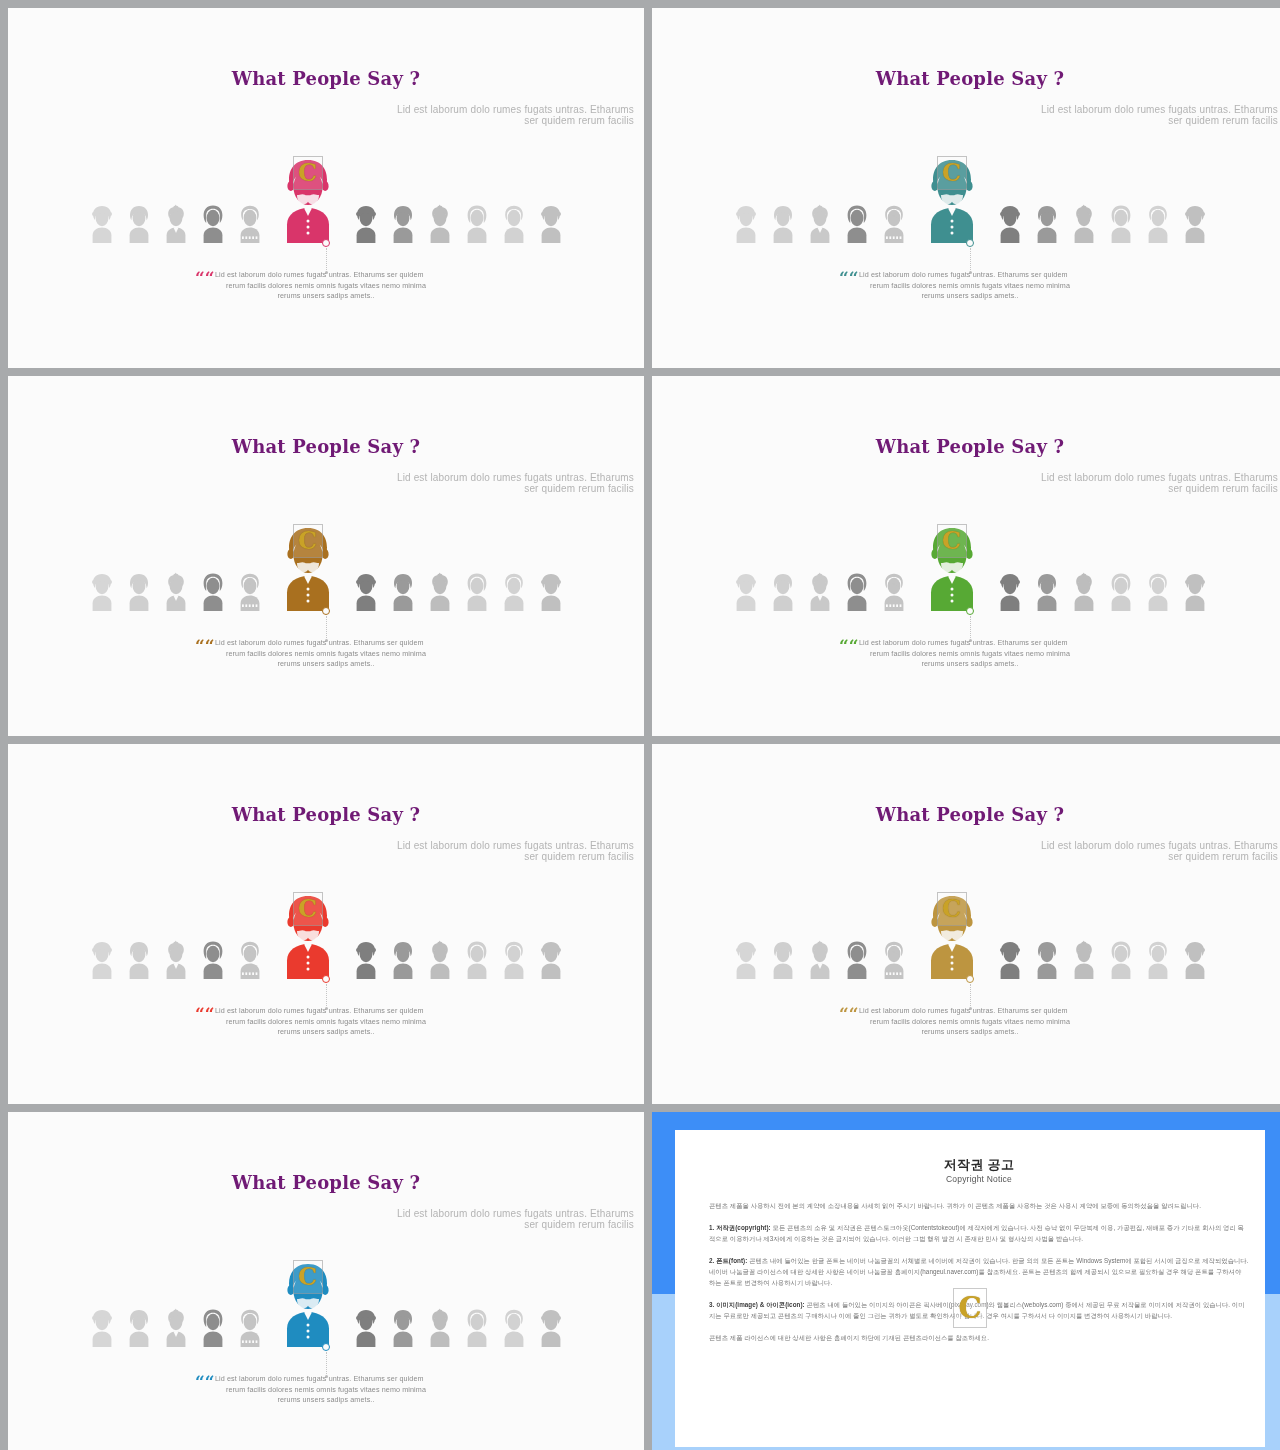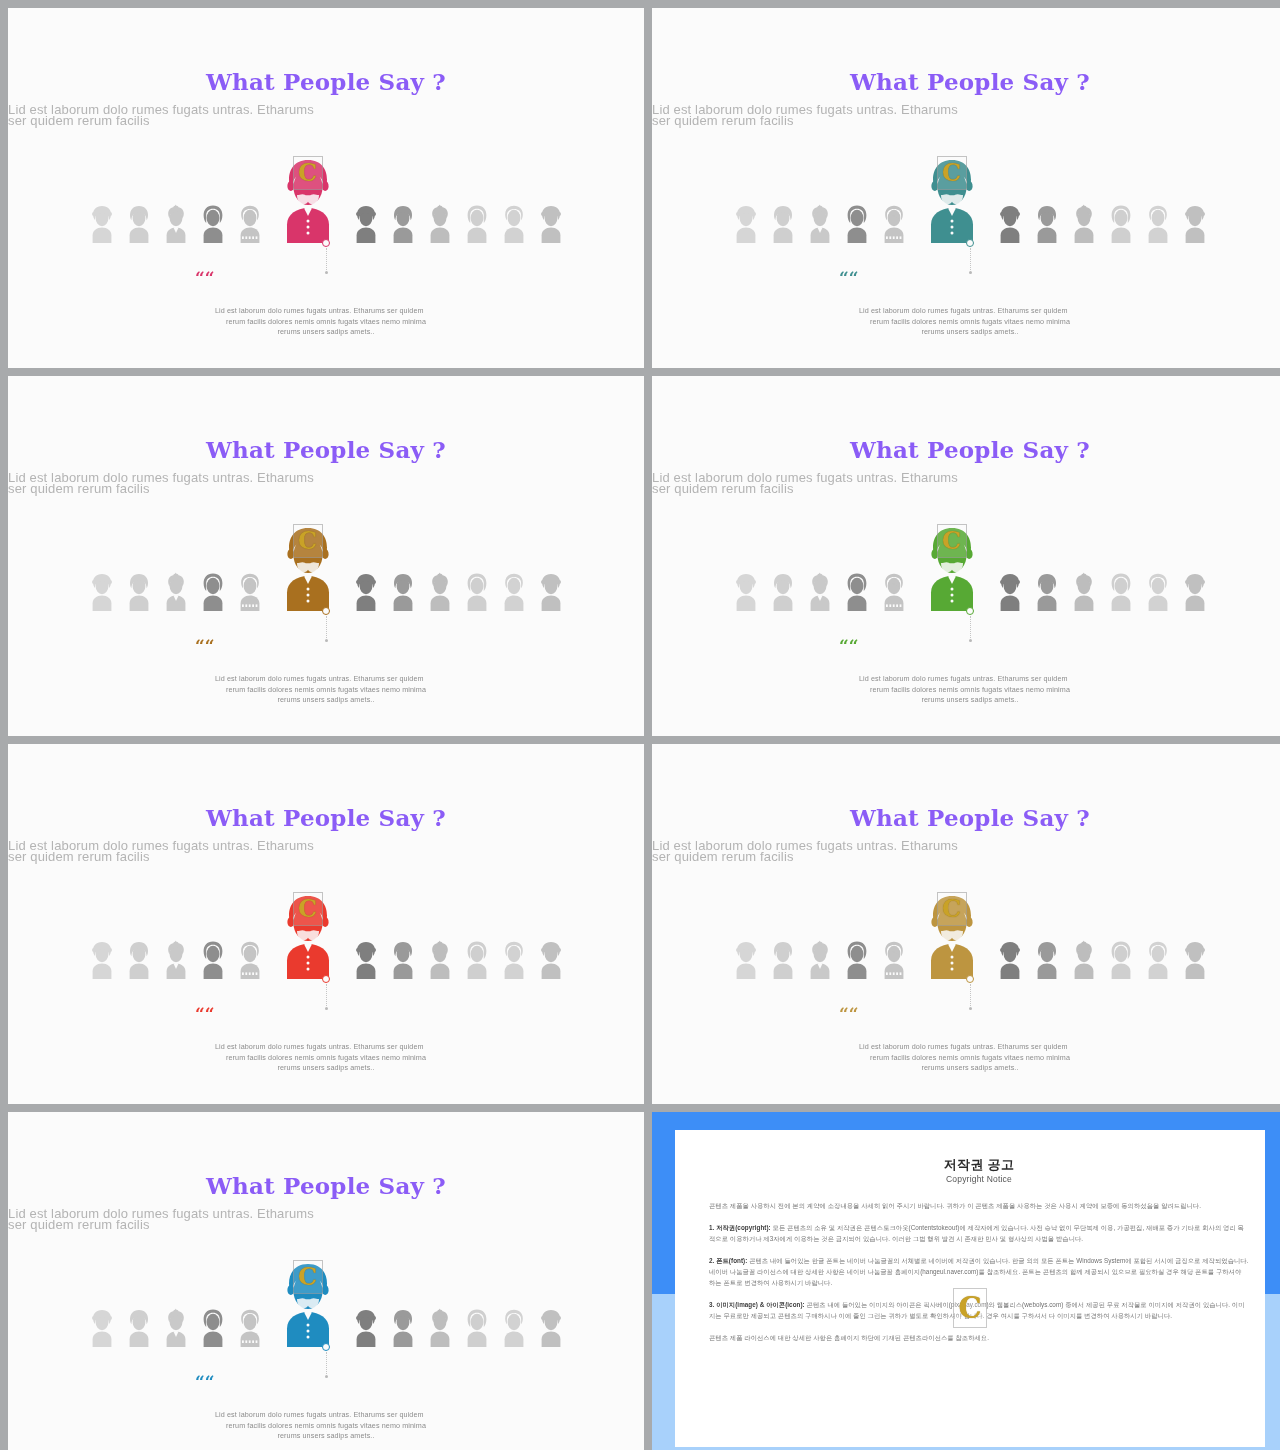--- a/index.html
+++ b/index.html
@@ -27,32 +27,32 @@
     overflow: hidden;
   }
 
   
   .t-title {
     position: absolute;
     top: 60px;
     left: 0; right: 0;
     text-align: center;
     font-family: "DejaVu Serif", "Liberation Serif", serif;
-    font-size: 23px;
+    font-size: 18px;
     font-weight: 700;
-    color: #8b5cf6;
+    color: #701a75;
     letter-spacing: 0.2px;
   }
 
   .t-sub {
     position: absolute;
     top: 96px;
     left: 0; right: 10px;
-    text-align: left;
-    font-size: 13px;
+    text-align: right;
+    font-size: 10px;
     line-height: 11px;
     color: #b4b4b4;
     letter-spacing: 0.15px;
   }
   .t-sub span { display: block; }
 
   
   .avatar-row {
     position: absolute;
     top: 163px;
@@ -153,21 +153,20 @@
     font-weight: 700;
     line-height: 1;
     color: currentColor;
   }
   .q-text {
     text-align: center;
     font-size: 7.2px;
     line-height: 10.5px;
     color: #8d8d8d;
     letter-spacing: .1px;
-    margin-top: 36px;
   }
   .q-text span { display: block; }
   .q-text span:nth-child(1) { text-align: left; padding-left: 4px; }
 
   
   .cr-slide {
     background: #3d8ef7;
     padding: 0;
   }
   .cr-bandlower {

